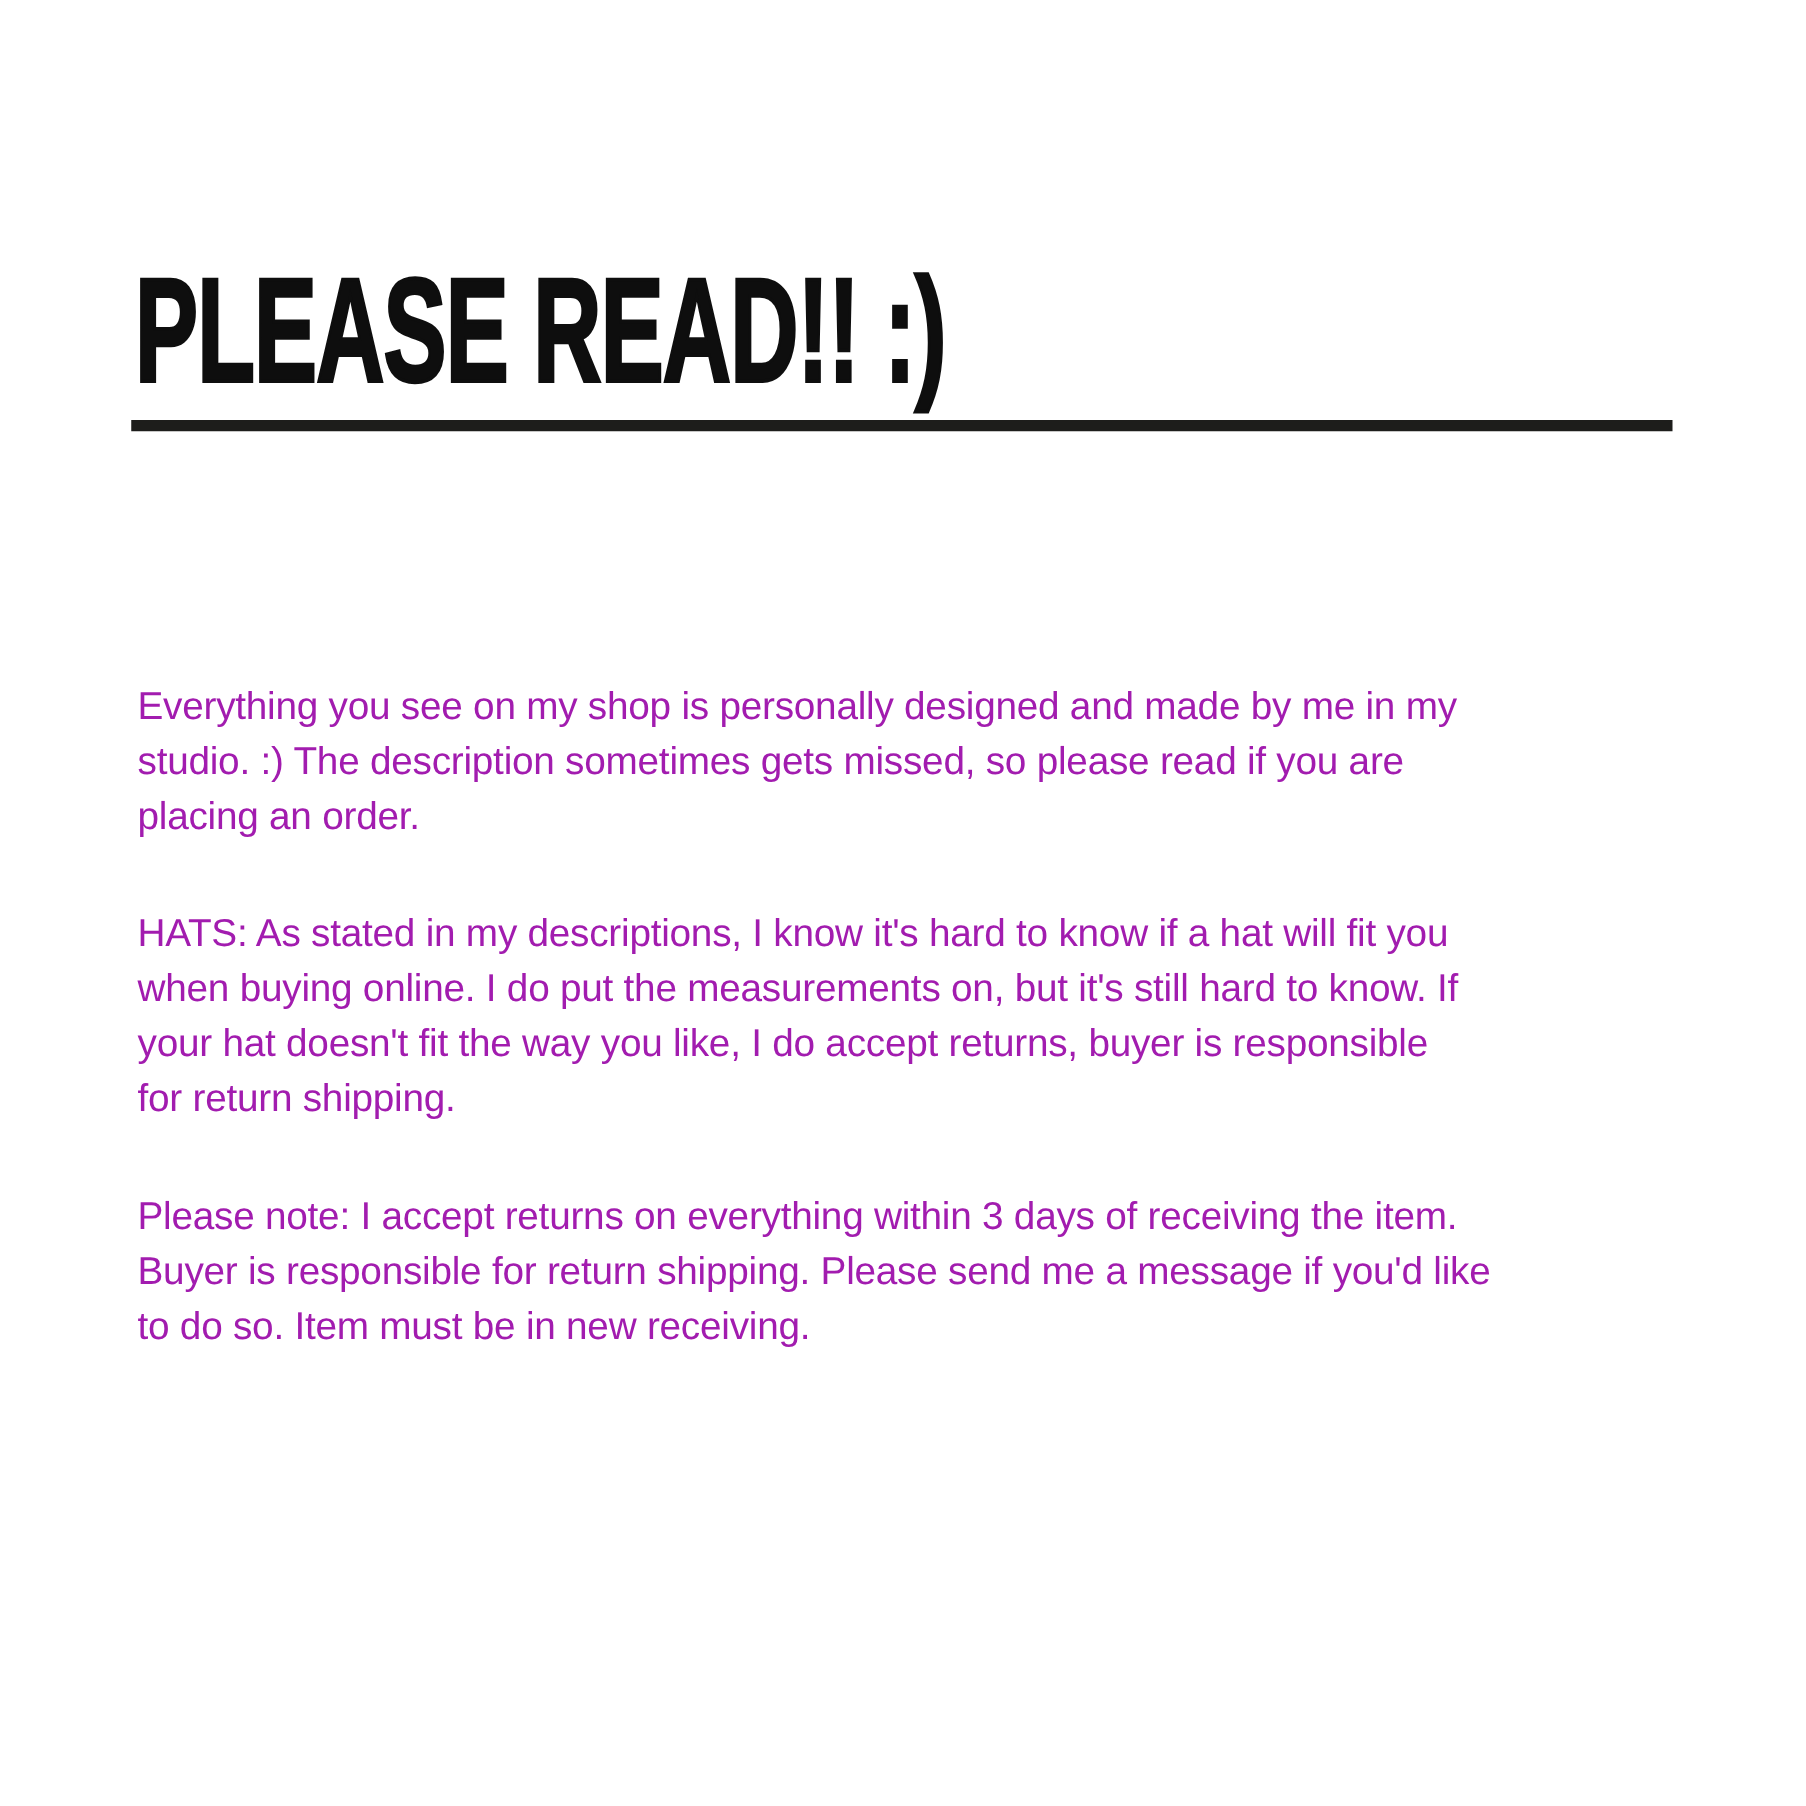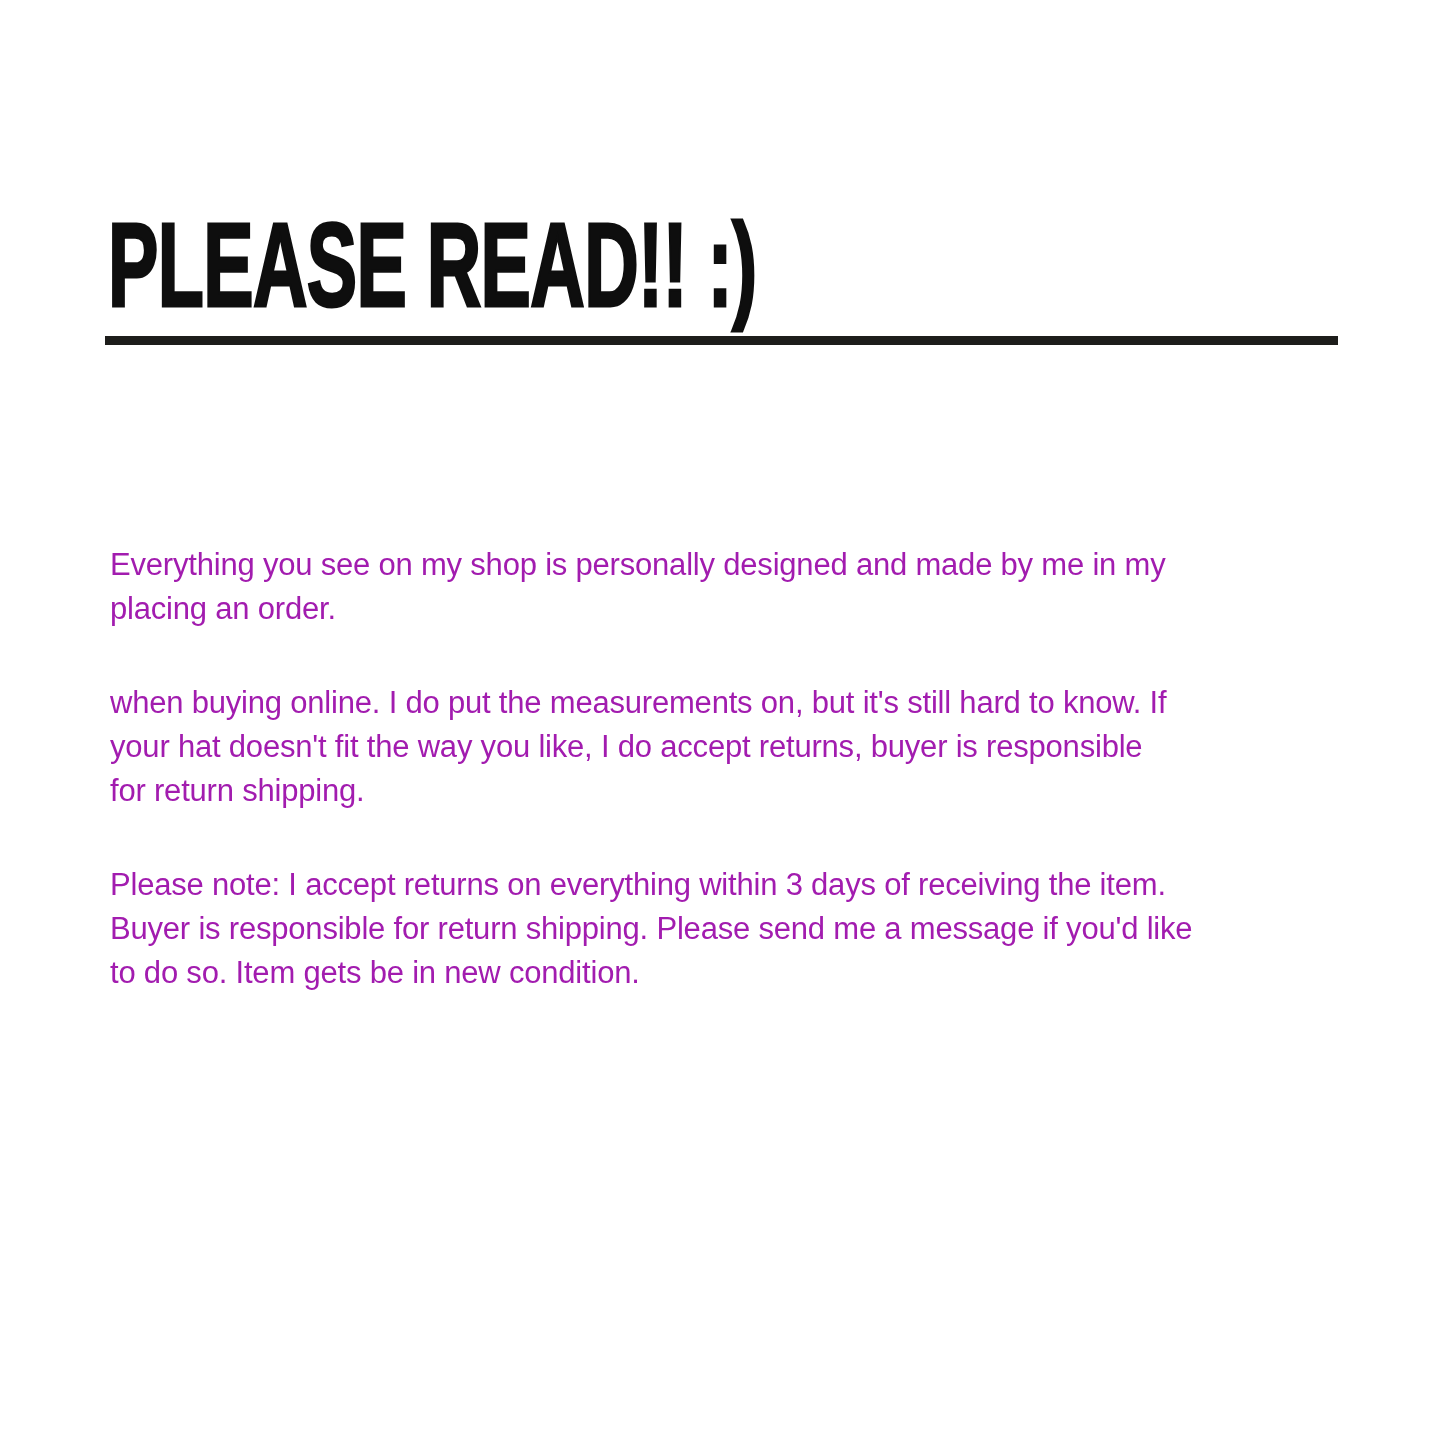--- a/index.html
+++ b/index.html
@@ -56,29 +56,31 @@
 <div class="canvas">
 
   <h1 class="headline">PLEASE READ!! :)</h1>
 
   <div class="divider"></div>
 
   <div class="body-text">
 
     <div class="paragraph">
       <div class="text-line">Everything you see on my shop is personally designed and made by me in my</div>
+      <div class="text-line">studio. :) The description sometimes gets missed, so please read if you are</div>
       <div class="text-line">placing an order.</div>
     </div>
 
     <div class="paragraph">
+      <div class="text-line">HATS: As stated in my descriptions, I know it's hard to know if a hat will fit you</div>
       <div class="text-line">when buying online. I do put the measurements on, but it's still hard to know. If</div>
       <div class="text-line">your hat doesn't fit the way you like, I do accept returns, buyer is responsible</div>
       <div class="text-line">for return shipping.</div>
     </div>
 
     <div class="paragraph">
       <div class="text-line">Please note: I accept returns on everything within 3 days of receiving the item.</div>
       <div class="text-line">Buyer is responsible for return shipping. Please send me a message if you'd like</div>
-      <div class="text-line">to do so. Item gets be in new condition.</div>
+      <div class="text-line">to do so. Item must be in new receiving.</div>
     </div>
 
   </div>
 </div>
 
 </body></html>

